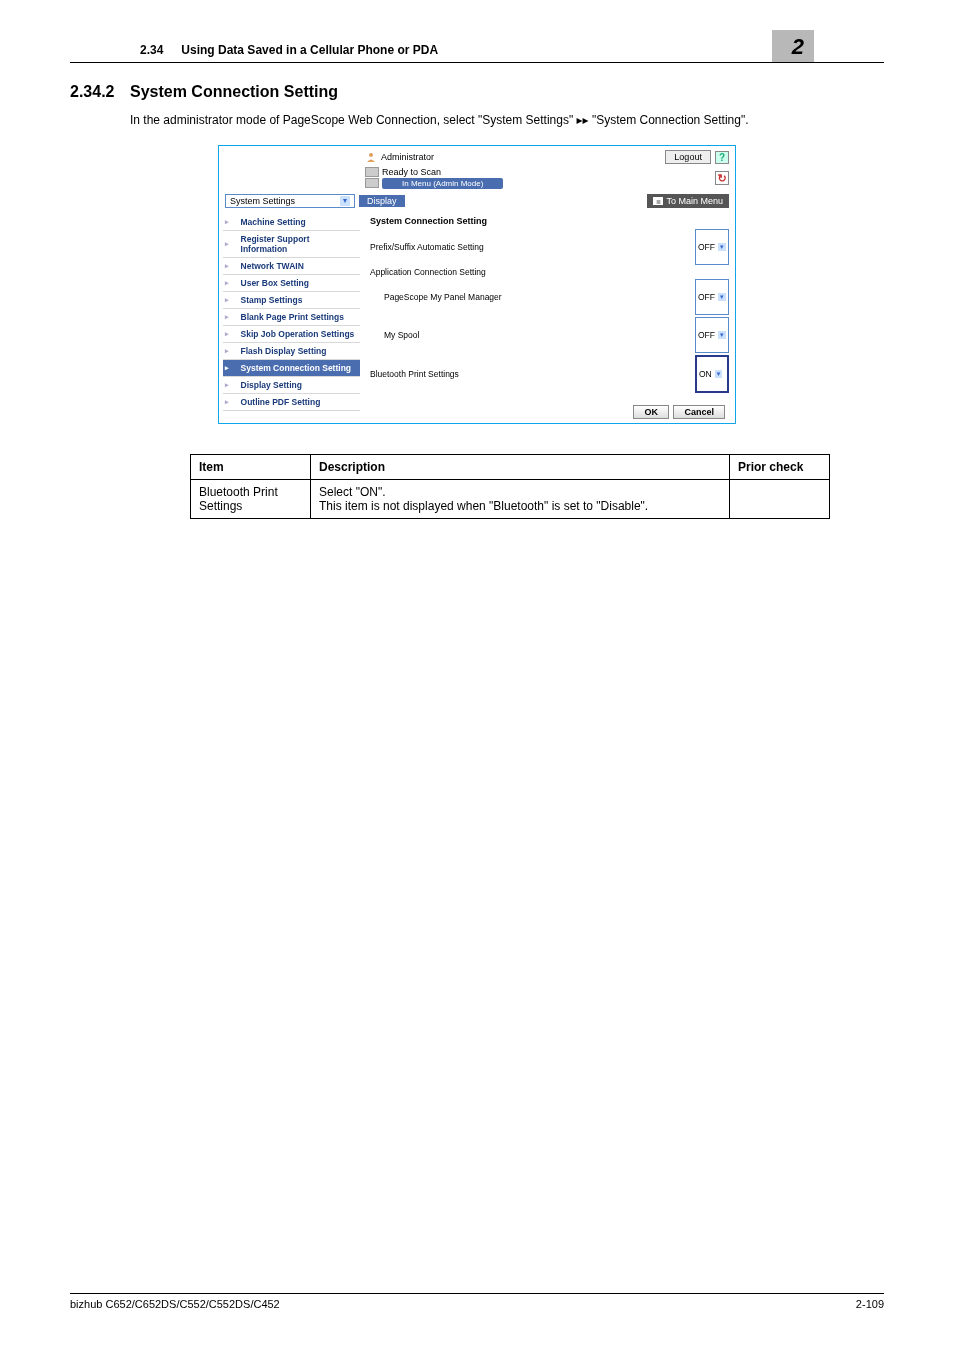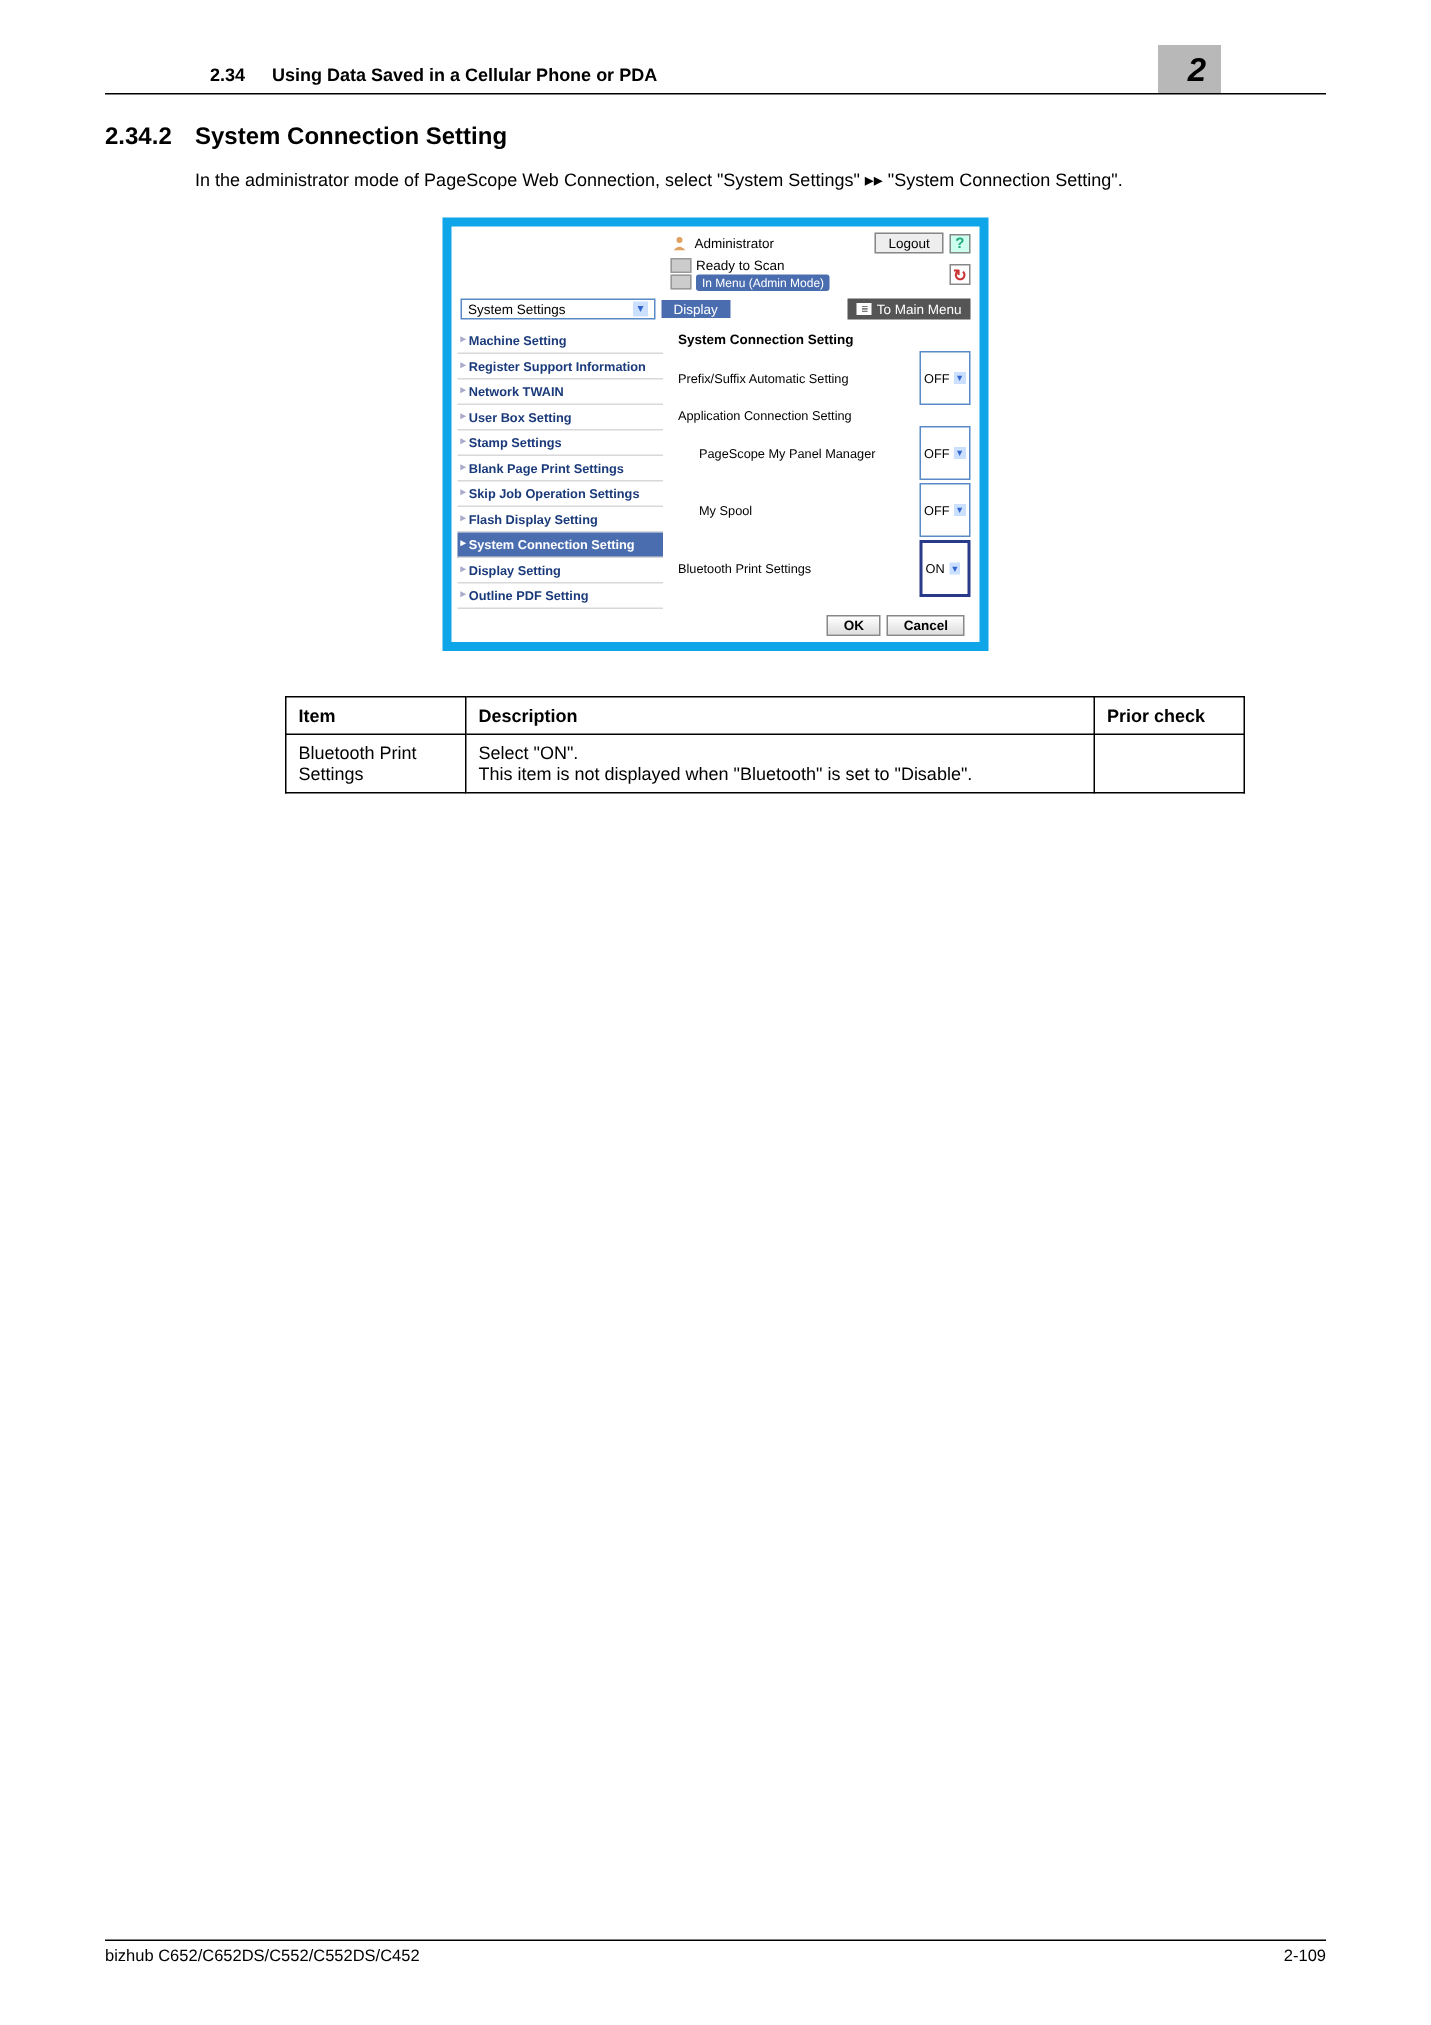--- a/index.html
+++ b/index.html
@@ -29,50 +29,50 @@
       color: #000;
       margin-bottom: -5px;
     }
     .content { padding: 20px 70px 0 70px; }
     .h2-row { display: flex; align-items: baseline; margin-bottom: 10px; }
     .h2-num { font-size: 16px; font-weight: bold; width: 60px; }
     .h2-title { font-size: 16px; font-weight: bold; }
     .body-text { font-size: 12px; margin-left: 60px; line-height: 1.5; margin-bottom: 16px; }
 
     .ui-screenshot {
-      width: 364px;
+      width: 518px;
       margin: 0 auto 30px auto;
-      border: 6px solid #0ea5e9;
+      border: 1px solid #0ea5e9;
       font-size: 9px;
       background: #fff;
     }
     .ui-top { display: flex; padding: 4px 6px 0 6px; align-items: center; }
     .ui-top-left { flex: 1; display: flex; align-items: center; gap: 4px; padding-left: 140px;}
     .admin-icon { width: 12px; height: 10px; display: inline-block; }
     .ui-logout { border: 1px solid #888; background: #eee; padding: 1px 8px; font-size: 9px; margin-right: 4px;}
     .ui-help { border: 1px solid #888; background: #cfe; padding: 0 3px; font-size: 10px; color: #2a7; font-weight: bold;}
 
     .ui-status-row { display: flex; align-items: center; padding: 2px 6px 4px 6px; }
     .ui-status-left { flex: 1; padding-left: 140px; }
     .status-line { display: flex; align-items: flex-start; gap: 3px; margin: 1px 0; }
     .status-icon { width: 14px; height: 10px; border: 1px solid #999; background: #ccc; display: inline-block; font-size: 6px;}
-    .menu-chip { background: #4a6db0; color: #fff; padding: 1px 4px; border-radius: 2px; font-size: 8px; }
+    .menu-chip { background: #4a6db0; color: #fff; padding: 1px 20px; border-radius: 2px; font-size: 8px; }
     .refresh-icon { width: 14px; height: 14px; border: 1px solid #888; display: flex; align-items: center; justify-content: center; color: #c33; font-weight: bold; font-size: 11px;}
 
     .ui-nav-row { display: flex; align-items: center; padding: 0 6px 4px 6px; gap: 4px; }
     .ui-select { border: 1px solid #5b8ac9; background: #fff; padding: 1px 4px; font-size: 9px; width: 130px; display: flex; justify-content: space-between;}
     .ui-select-arrow { background: #cbe0ff; padding: 0 3px; color: #36c; font-size: 8px;}
     .ui-display-btn { background: #4a6db0; color: #fff; padding: 1px 8px; font-size: 9px; }
     .ui-spacer { flex: 1; }
     .ui-mainmenu-btn { background: #555; color: #fff; padding: 2px 6px; font-size: 9px; display: flex; align-items: center; gap: 3px;}
     .ui-mmicon { background: #fff; color: #555; width: 10px; height: 8px; font-size: 6px; display: inline-flex; align-items: center; justify-content: center;}
 
     .ui-body { display: flex; }
     .ui-sidebar { width: 145px; padding: 2px 4px; }
-    .sidebar-item { padding: 3px 2px; font-size: 8.5px; font-weight: bold; color: #1a3a7a; border-bottom: 1px solid #d8d8d8; display: flex; gap: 2px;}
+    .sidebar-item { padding: 3px 2px; font-size: 8.5px; font-weight: bold; color: #1a3a7a; border-bottom: 1px solid #d8d8d8; display: flex; align-items: center; gap: 12px;}
     .sidebar-item.active { background: #4a6db0; color: #fff;}
     .sb-tri { font-size: 7px; color: #aac;}
     .sidebar-item.active .sb-tri { color: #fff; }
     .ui-main { flex: 1; padding: 4px 6px; }
     .ui-main-title { font-weight: bold; font-size: 9px; margin-bottom: 3px; }
     .ui-field-row { display: flex; align-items: center; margin: 2px 0; }
     .ui-field-label { flex: 1; font-size: 8.5px; }
     .ui-field-label.indent { padding-left: 14px; }
     .ui-field-select { border: 1px solid #5b8ac9; background: #fff; font-size: 8.5px; padding: 12px 2px; display: flex; align-items: center; min-width: 34px;}
     .ui-field-select.highlight { border: 2px solid #2a3a8a;}

